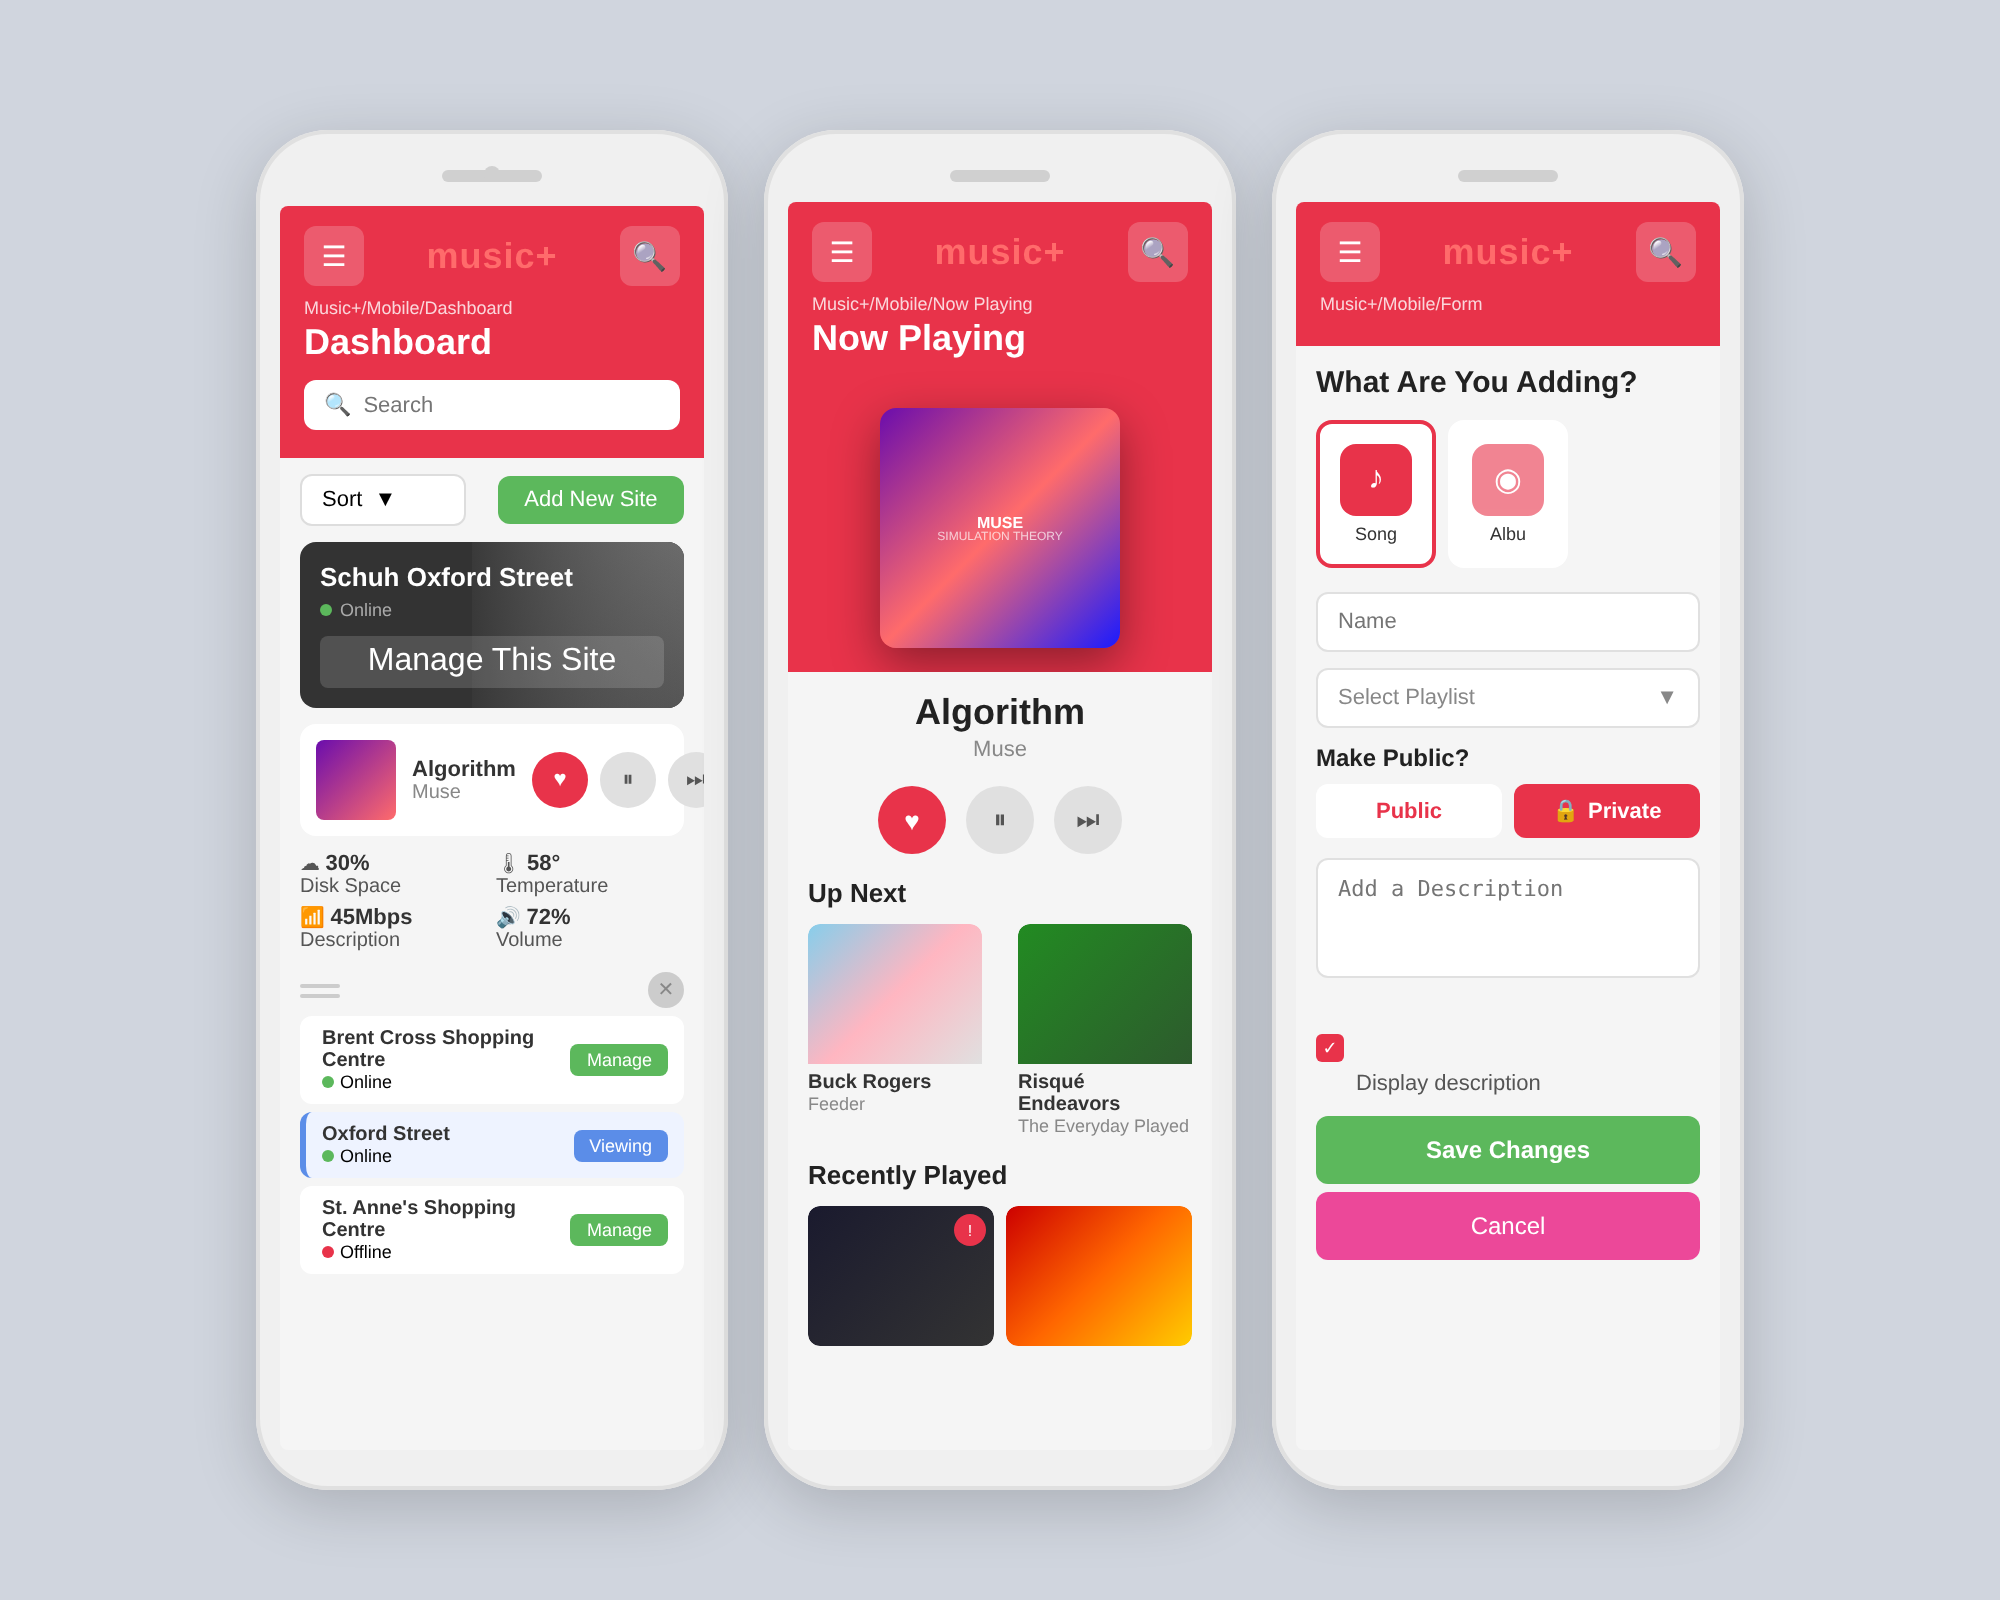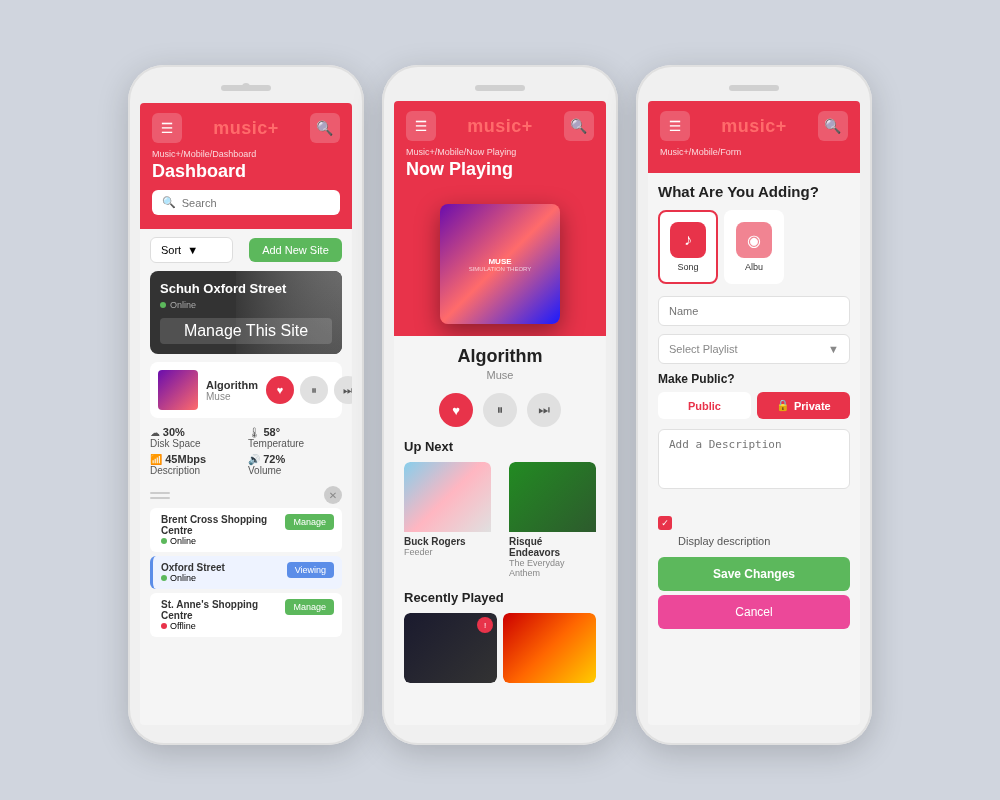--- a/index.html
+++ b/index.html
@@ -267,21 +267,21 @@
     .stat-value {
       font-weight: bold;
       font-size: 11px;
       color: #333;
     }
     .sites-list-item {
       background: white;
       border-radius: 6px;
       padding: 6px 8px;
       display: flex;
-      align-items: flex-start;
+      align-items: center;
       justify-content: space-between;
       margin-bottom: 4px;
       border-left: 3px solid transparent;
     }
     .sites-list-item.active {
       border-left-color: #5b8de8;
       background: #eef3ff;
     }
     .site-list-name {
       font-size: 10px;
@@ -797,21 +797,21 @@
               <div class="up-next-img feeder"></div>
               <div class="up-next-info">
                 <div class="up-next-name">Buck Rogers</div>
                 <div class="up-next-artist">Feeder</div>
               </div>
             </div>
             <div class="up-next-card">
               <div class="up-next-img everyday"></div>
               <div class="up-next-info">
                 <div class="up-next-name">Risqué Endeavors</div>
-                <div class="up-next-artist">The Everyday Anthem</div>
+                <div class="up-next-artist">The Everyday Played</div>
               </div>
             </div>
           </div>
         </div>
 
         <div class="recently-played-section">
           <div class="section-title">Recently Played</div>
           <div class="recently-played-grid">
             <div class="rp-card">
               <div class="rp-img dark"></div>

